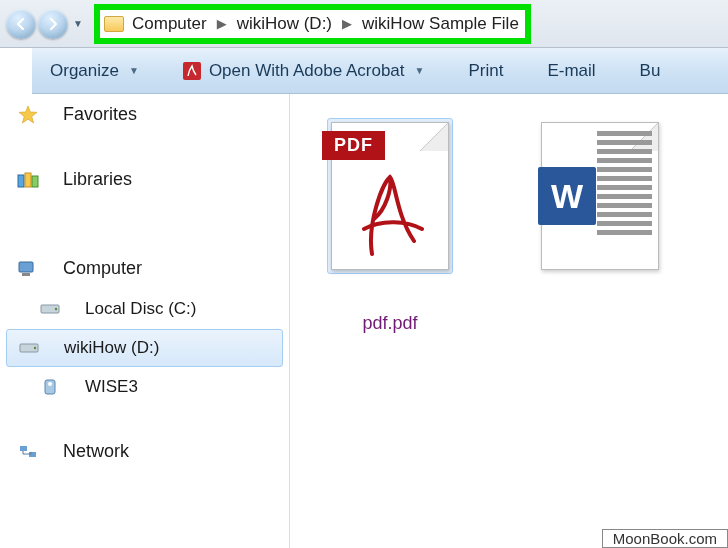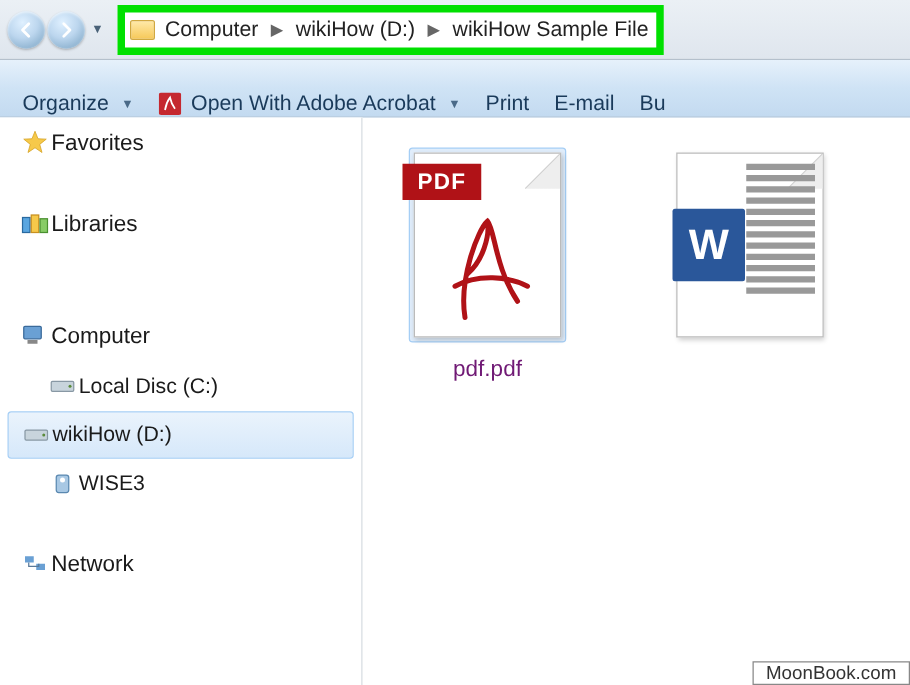--- a/index.html
+++ b/index.html
@@ -8,35 +8,35 @@
 .nav-bar { height: 48px; background: linear-gradient(#ebf0f5 0%, #dfe6ee 100%); border-bottom: 1px solid #b4c0cc; display: flex; align-items: center; padding: 4px 6px; gap: 4px; }
 .nav-btns { display: flex; gap: 2px; align-items: center; }
 .nav-circle { width: 30px; height: 30px; border-radius: 50%; background: radial-gradient(circle at 40% 30%, #dff0ff, #bcd6ee 45%, #9abcd8 70%, #7ea4c2); display: flex; align-items: center; justify-content: center; color: #fff; font-size: 16px; box-shadow: inset 0 1px 2px rgba(255,255,255,.7), 0 1px 2px rgba(0,0,0,.25); }
 .nav-small { width: 16px; height: 30px; display: flex; align-items: center; justify-content: center; color: #4a6278; font-size: 10px; }
 
 .highlight-box { border: 6px solid #00e000; background: #fff; display: flex; align-items: center; height: 40px; padding: 0 6px 0 4px; gap: 8px; margin-left: 4px; }
 .folder-mini { width: 20px; height: 16px; background: linear-gradient(#ffe9a8, #f6c95a); border: 1px solid #d1a840; border-radius: 2px; position: relative; }
 .crumb { display: flex; align-items: center; gap: 10px; font-size: 17px; color: #222; }
 .chev { color: #666; font-size: 13px; }
 
-.toolbar { height: 46px; background: linear-gradient(#e6f1fb 0%, #cfe3f5 50%, #c3daf0 100%); border-bottom: 1px solid #a9c2da; display: flex; align-items: flex-end; padding: 0 18px; gap: 20px; font-size: 17px; color: #1a3a5a; }
+.toolbar { height: 46px; background: linear-gradient(#e6f1fb 0%, #cfe3f5 50%, #c3daf0 100%); border-bottom: 1px solid #a9c2da; display: flex; align-items: center; padding: 0 18px; gap: 44px; font-size: 17px; color: #1a3a5a; margin-left: 32px; }
 .tb-item { display: flex; align-items: center; gap: 8px; }
 .tb-drop { color: #4a6a88; font-size: 10px; margin-left: 2px; }
 .acrobat-ico { width: 18px; height: 18px; display: flex; align-items: center; justify-content: center; }
 
 .main { display: flex; height: calc(548px - 48px - 46px); }
 .sidebar { width: 290px; background: #fff; border-right: 1px solid #d8dde2; overflow: hidden; }
-.side-item { display: flex; align-items: flex-start; gap: 1px; padding: 10px 16px; font-size: 18px; color: #1a1a1a; }
+.side-item { display: flex; align-items: flex-end; gap: 23px; padding: 10px 16px; font-size: 18px; color: #1a1a1a; }
 .side-sub { font-size: 17px; margin-left: 22px; }
 .side-item.selected { background: linear-gradient(#eaf3fc, #d6e8fa); border: 1px solid #a5cef5; border-radius: 3px; margin: 0 6px; padding: 8px 10px; }
 .spacer { height: 24px; }
 .ico { width: 24px; height: 20px; display: flex; align-items: center; justify-content: center; flex-shrink: 0; }
 
 .content { flex: 1; padding: 24px 20px; display: flex; gap: 50px; align-items: flex-start; }
-.file { display: flex; flex-direction: column; align-items: center; width: 160px; text-align: center; }
+.file { display: flex; flex-direction: column; align-items: center; width: 160px; text-align: center; gap: 28px; }
 .file.selected .thumb-wrap { background: #e0edfb; border: 1px solid #a5cef5; border-radius: 3px; padding: 3px; }
 .thumb-wrap { padding: 4px; }
 .thumb { width: 118px; height: 148px; background: #fff; border: 1px solid #bbb; position: relative; box-shadow: 1px 2px 4px rgba(0,0,0,.2); }
 .thumb .fold { position: absolute; top: 0; right: 0; width: 28px; height: 28px; background: linear-gradient(135deg, transparent 48%, #ccc 50%, #eee 52%); }
 .pdf-badge { position: absolute; top: 8px; left: -10px; background: #b01217; color: #fff; font-weight: bold; font-size: 18px; padding: 4px 12px; letter-spacing: 1px; }
 .pdf-swirl { position: absolute; top: 46px; left: 20px; right: 20px; bottom: 12px; }
 .doc-bar { position: absolute; top: 0; bottom: 0; right: 0; width: 58%; display: flex; flex-direction: column; gap: 4px; padding: 8px 6px; }
 .doc-bar div { height: 5px; background: #999; }
 .word-badge { position: absolute; left: -4px; top: 44px; width: 58px; height: 58px; background: #2a579a; color: #fff; display: flex; align-items: center; justify-content: center; font-size: 34px; font-weight: bold; border-radius: 2px; font-family: "Segoe UI", sans-serif; }
 .file-label { margin-top: 10px; font-size: 18px; color: #701a75; line-height: 1.25; }

